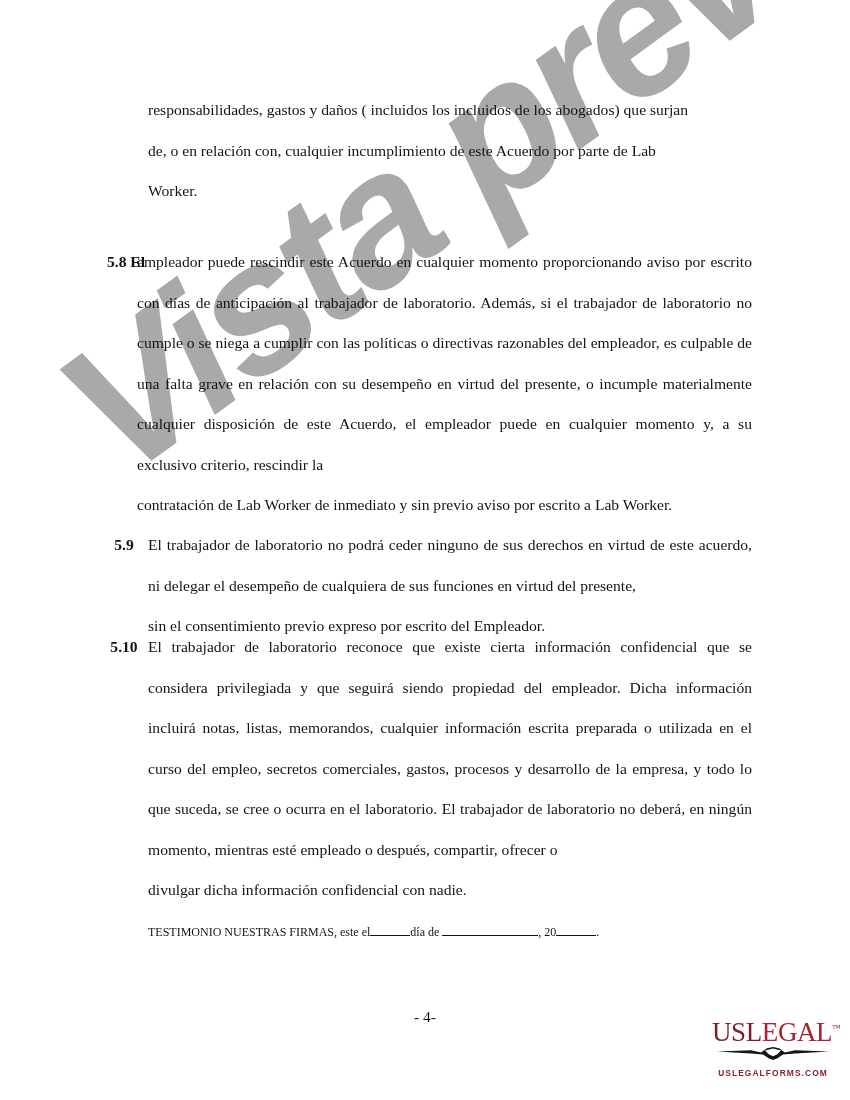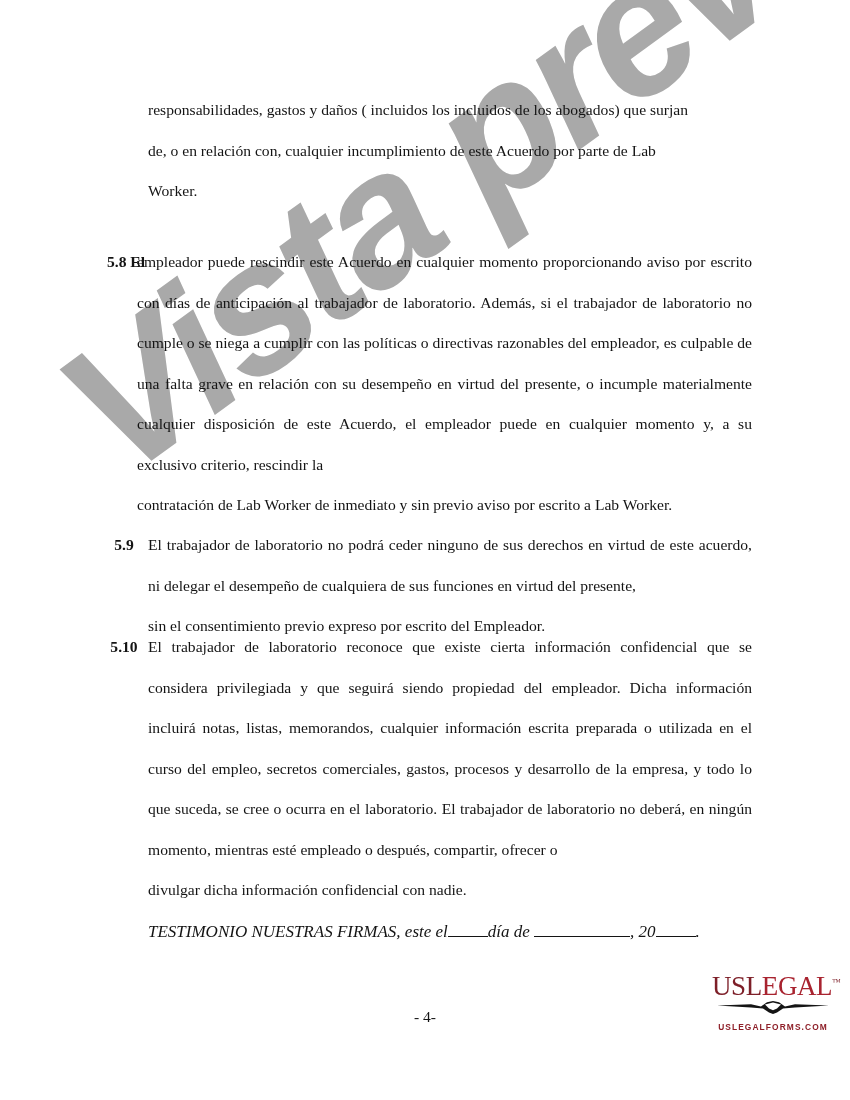--- a/index.html
+++ b/index.html
@@ -104,26 +104,25 @@
 
   
   .clause-58 .num { width: 52px; letter-spacing: 0px; }
   .clause-58 .txt { margin-left: 37px; }
 
   .closing {
     position: absolute;
     left: 148px;
     top: 912px;
     width: 604px;
-    font-size: 17px;
+    font-size: 12px;
     line-height: 40.5px;
     text-align: left;
     white-space: nowrap;
     color: #141414;
-    font-style: italic;
   }
   .blank {
     display: inline-block;
     border-bottom: 1.4px solid #141414;
     vertical-align: baseline;
   }
   .blank-sm { width: 40px; }
   .blank-md { width: 96px; }
   .blank-xs { width: 40px; }
 
@@ -135,21 +134,21 @@
     text-align: center;
     font-size: 15.6px;
     color: #141414;
     z-index: 2;
   }
 
   
   .logo {
     position: absolute;
     left: 712px;
-    top: 968px;
+    top: 1014px;
     width: 122px;
     z-index: 3;
     text-align: center;
     user-select: none;
   }
   .logo-wordmark {
     font-family: "Liberation Serif", "DejaVu Serif", serif;
     font-size: 27px;
     line-height: 28px;
     letter-spacing: -0.4px;

